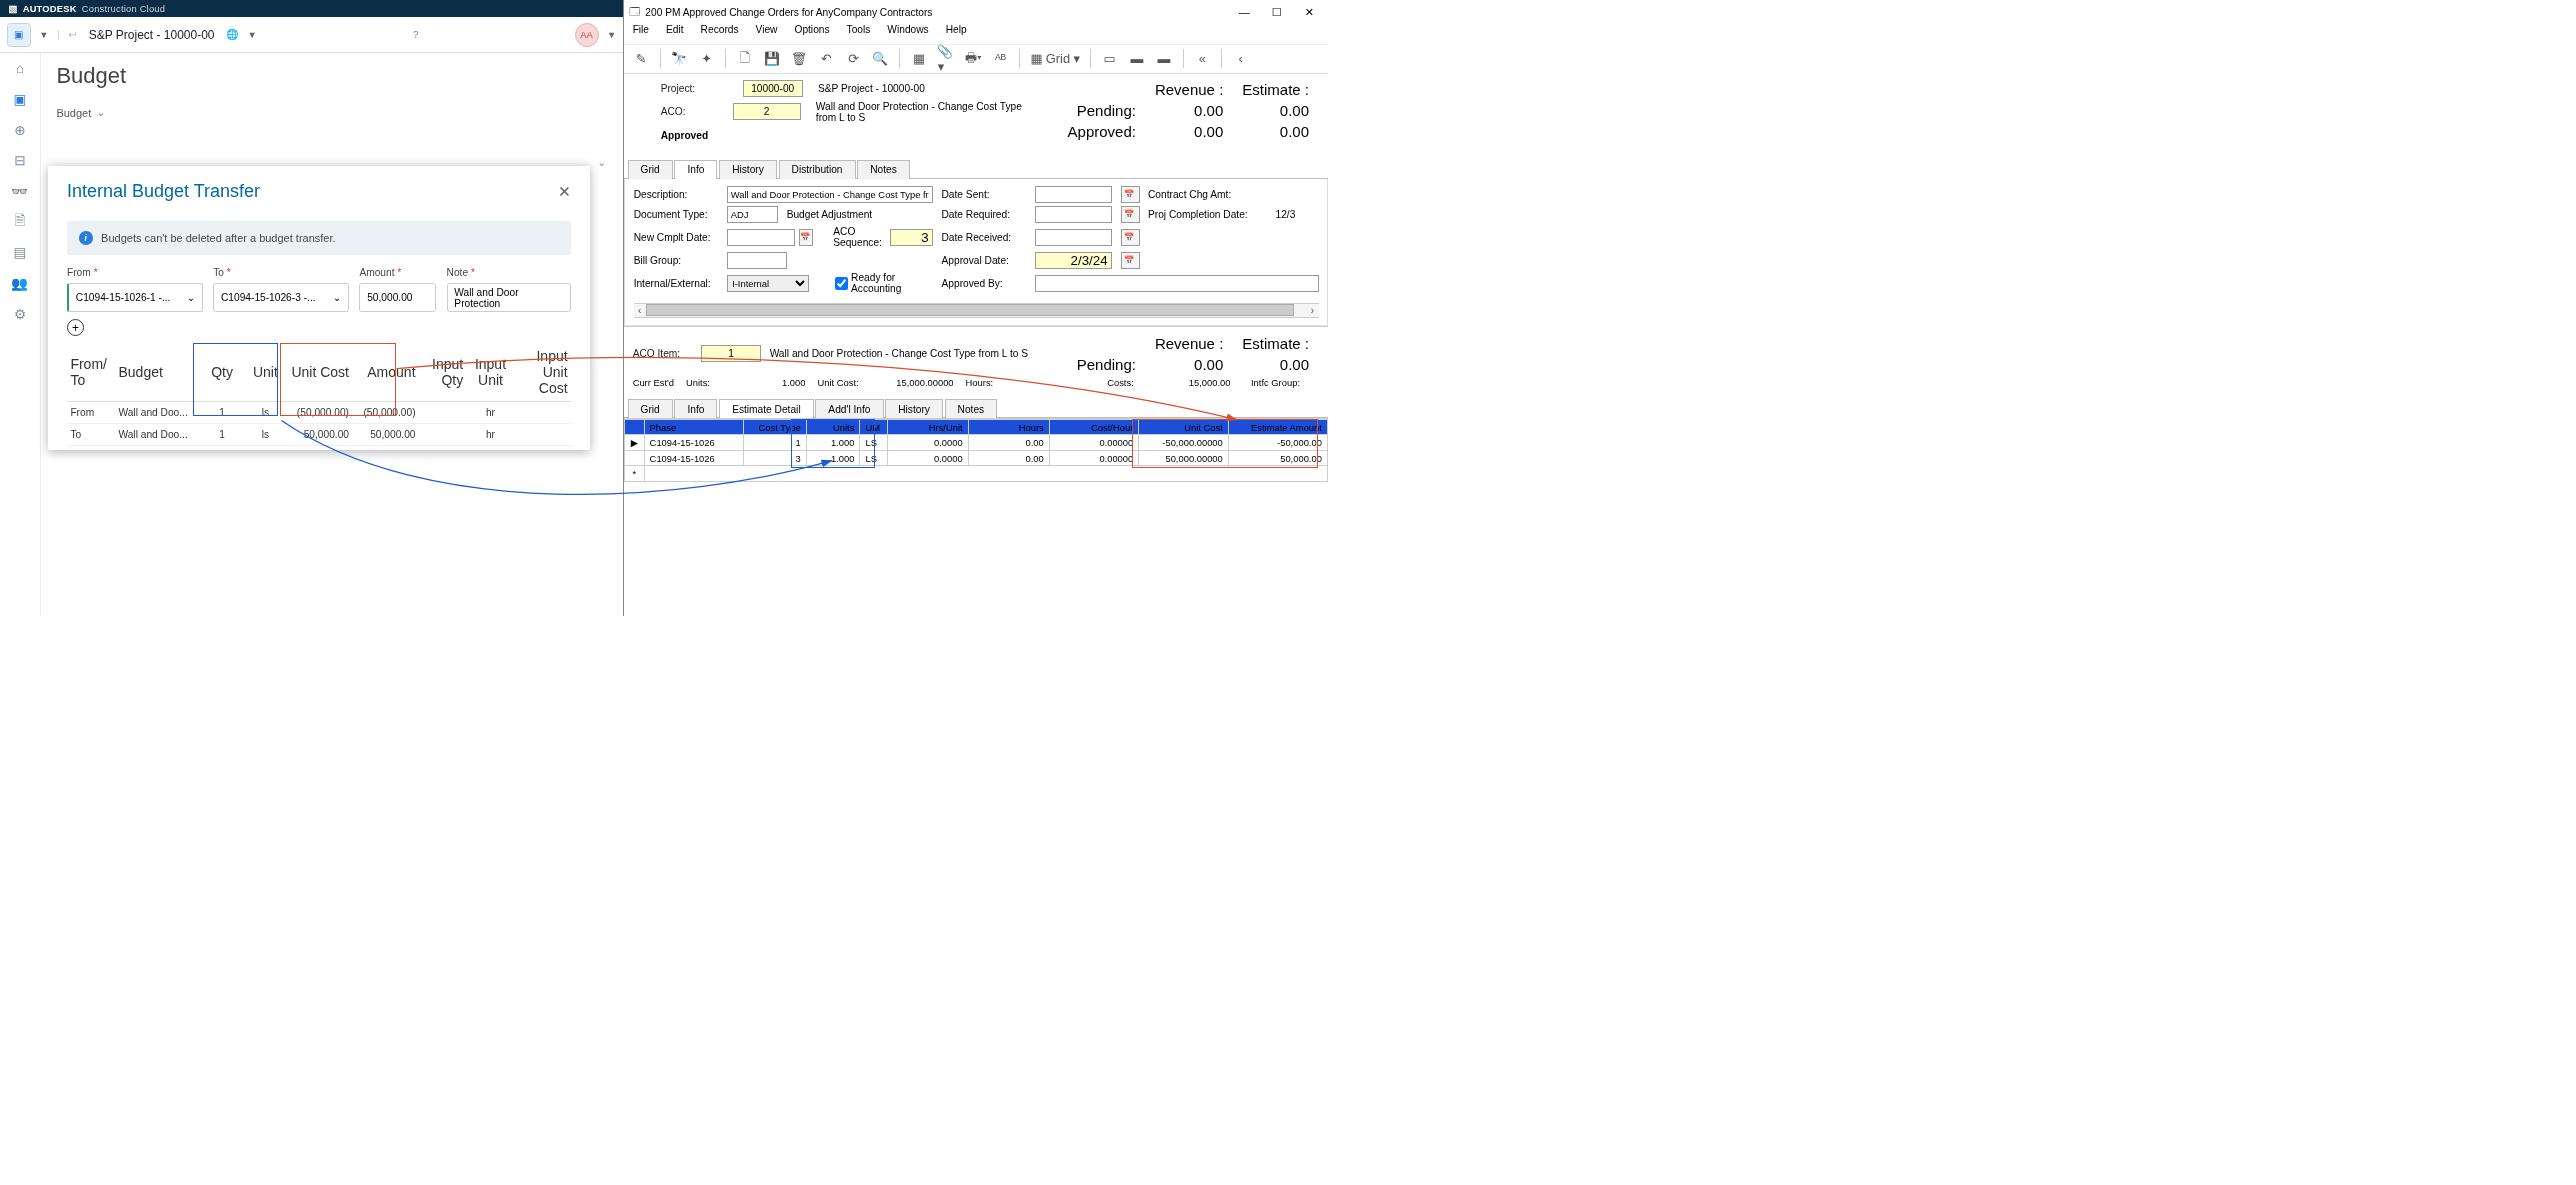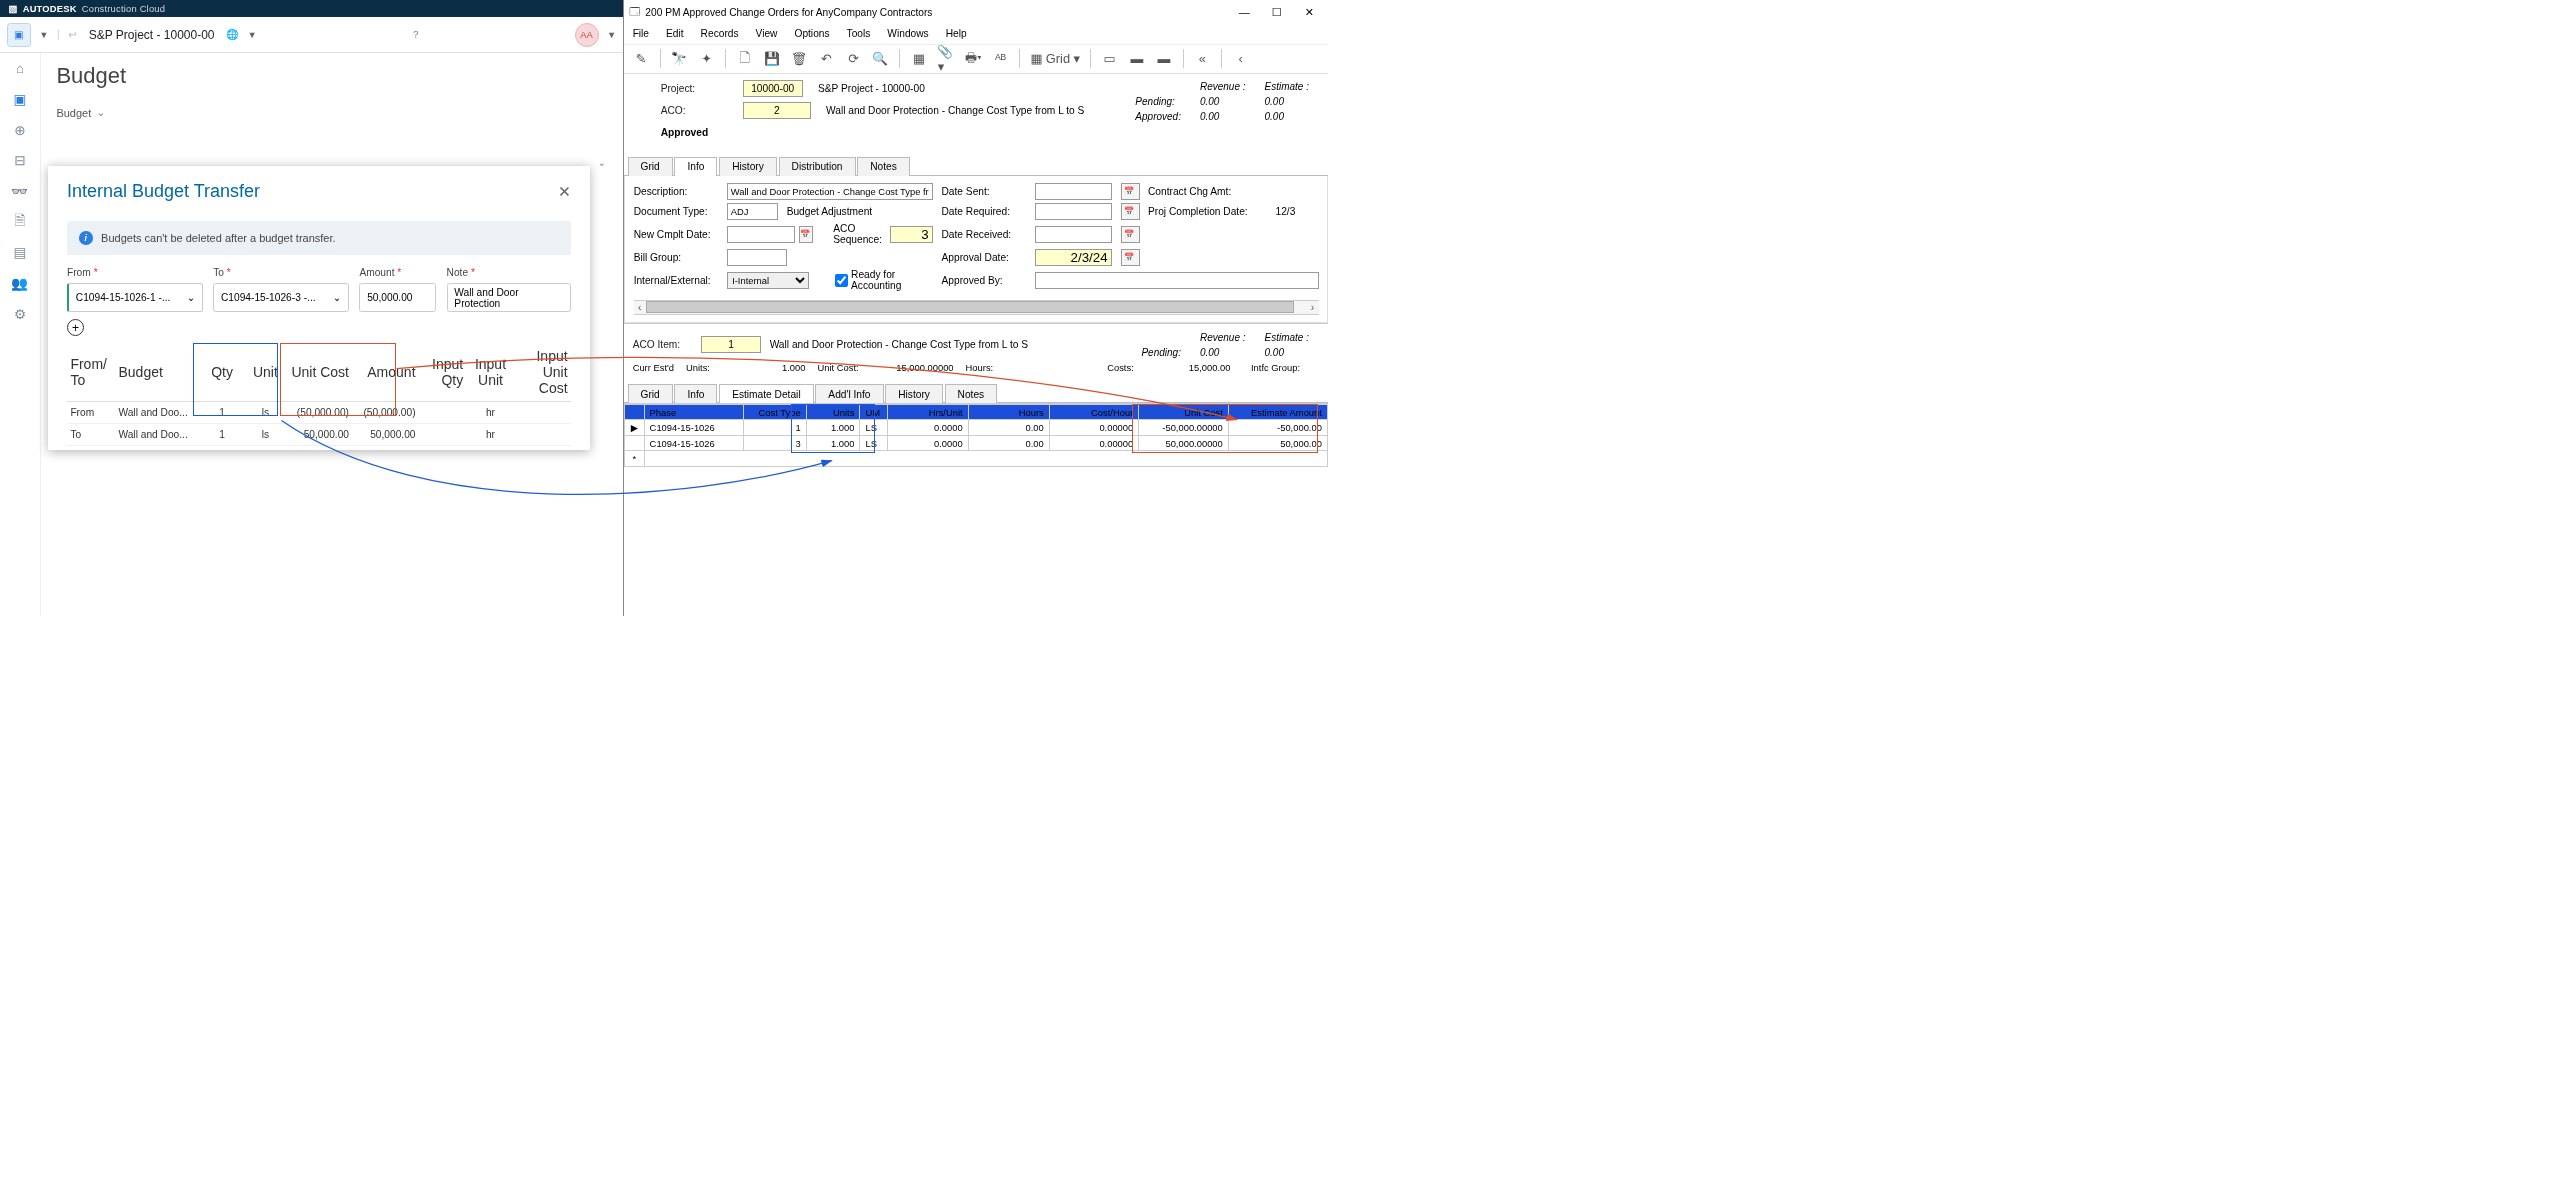--- a/index.html
+++ b/index.html
@@ -46,30 +46,30 @@
 .box-red { border:1.7px solid #d94f2b; position:absolute; pointer-events:none;}
 .modal-foot { display:flex; justify-content:flex-end; gap:15.4px; padding: 24px 19px 17px; }
 .btn-cancel { color:#666; background:none; border:none; font-size:11px; cursor:pointer;}
 .btn-save { background:#2a8de1; color:#fff; border:none; padding:6.8px 15.4px; font-size:11px; border-radius:1.7px; cursor:pointer;}
 
 
 .right-pane { flex:1; border-left:0.9px solid #888; display:flex; flex-direction:column; background:#fff; }
 .win-titlebar { height:24px; display:flex; align-items:center; padding:0 5.1px; font-size:10.2px; gap:5.1px; }
 .win-controls { margin-left:auto; display:flex; gap:19px; padding-right:6.8px;}
 .win-controls span { width:13.6px; text-align:center; font-size:11px;}
-.menubar { height:20.5px; display:flex; align-items:center; gap:17px; padding:0 8.5px; font-size:10.2px; border-bottom:0.9px solid #eee;}
+.menubar { height:20.5px; display:flex; gap:17px; padding:0 8.5px; font-size:10.2px; border-bottom:0.9px solid #eee;}
 .toolbar { height:29px; display:flex; align-items:center; gap:10.2px; padding:0 8.5px; border-bottom:0.9px solid #ddd; color:#555;}
 .toolbar .ti { width:17px; height:17px; display:flex; align-items:center; justify-content:center; font-size:12.8px;}
 .toolbar .sep { width:0.9px; height:19px; background:#ccc;}
 .form-area { padding: 5.1px 8.5px; font-size:10.2px;}
 .fa-row { display:flex; align-items:center; gap:5.1px; margin-bottom:3.4px; min-height:19px;margin-left:28px;}
 .fa-label { width:77px; color:#222;}
 .fa-input { border:0.9px solid #999; height:17px; padding:0 3.4px; font-size:10.2px;}
 .yel { background:#ffffcc;}
-.summary-block { font-size:10px; text-align:left;font-style:italic;}
+.summary-block { font-size:15px; text-align:right;}
 .summary-block table td { padding:0.9px 8.5px;}
 .tabbar { display:flex; border-bottom:0.9px solid #bbb; padding-left:3.4px; margin-top:5.1px;}
 .tab { padding:3.4px 12px; border:0.9px solid #bbb; border-bottom:none; background:#f2f2f2; font-size:10.2px; margin-right:1.7px; position:relative; top:0.9px;}
 .tab.active { background:#fff; }
 .info-form { padding:6.8px 8.5px; border:0.9px solid #ddd; border-top:none;}
 .cal-btn { width:19px; height:17px; border:0.9px solid #999; display:flex; align-items:center; justify-content:center; font-size:8.5px; background:#f5f5f5;}
 .hscroll { height:15.4px; border-top:0.9px solid #ccc; border-bottom:0.9px solid #ccc; position:relative; background:#f5f5f5;}
 .hscroll .thumb { position:absolute; left:12px; top:0.9px; height:12px; background:#ccc; width:648px; border:0.9px solid #aaa;}
 .hscroll .arr { position:absolute; top:0; width:12px; height:13.6px; display:flex; align-items:center; justify-content:center; color:#555;}
 

